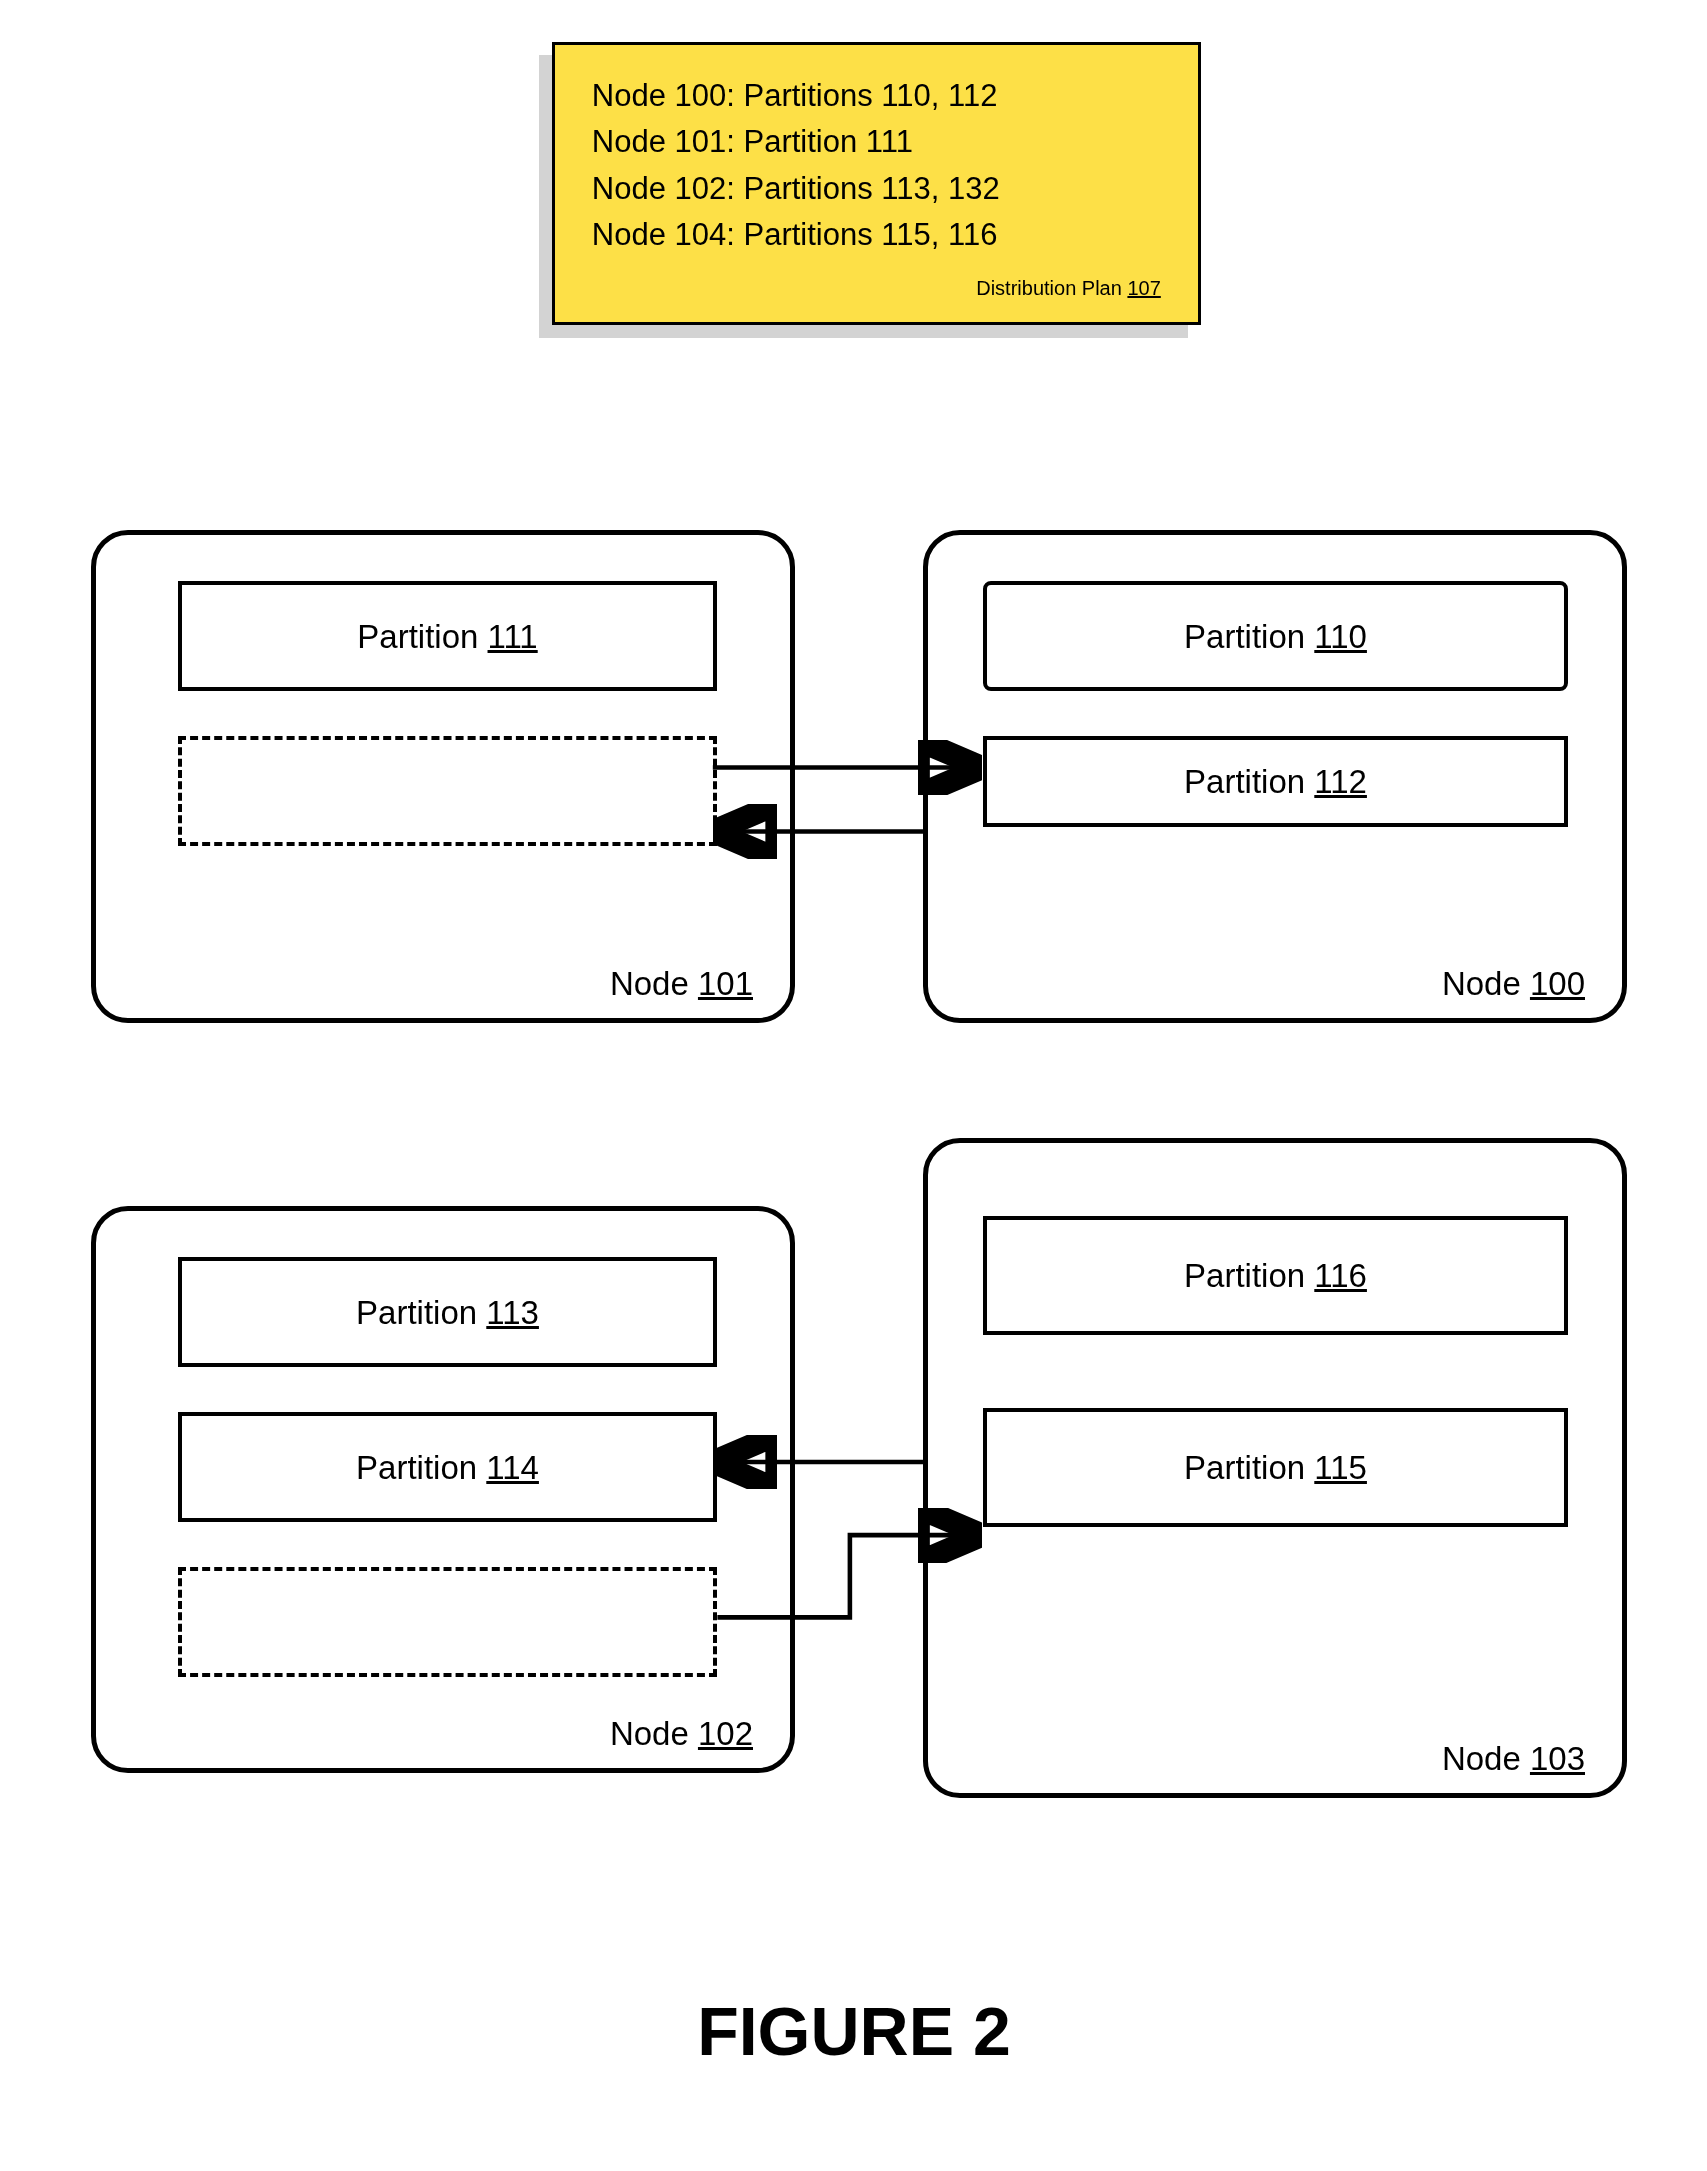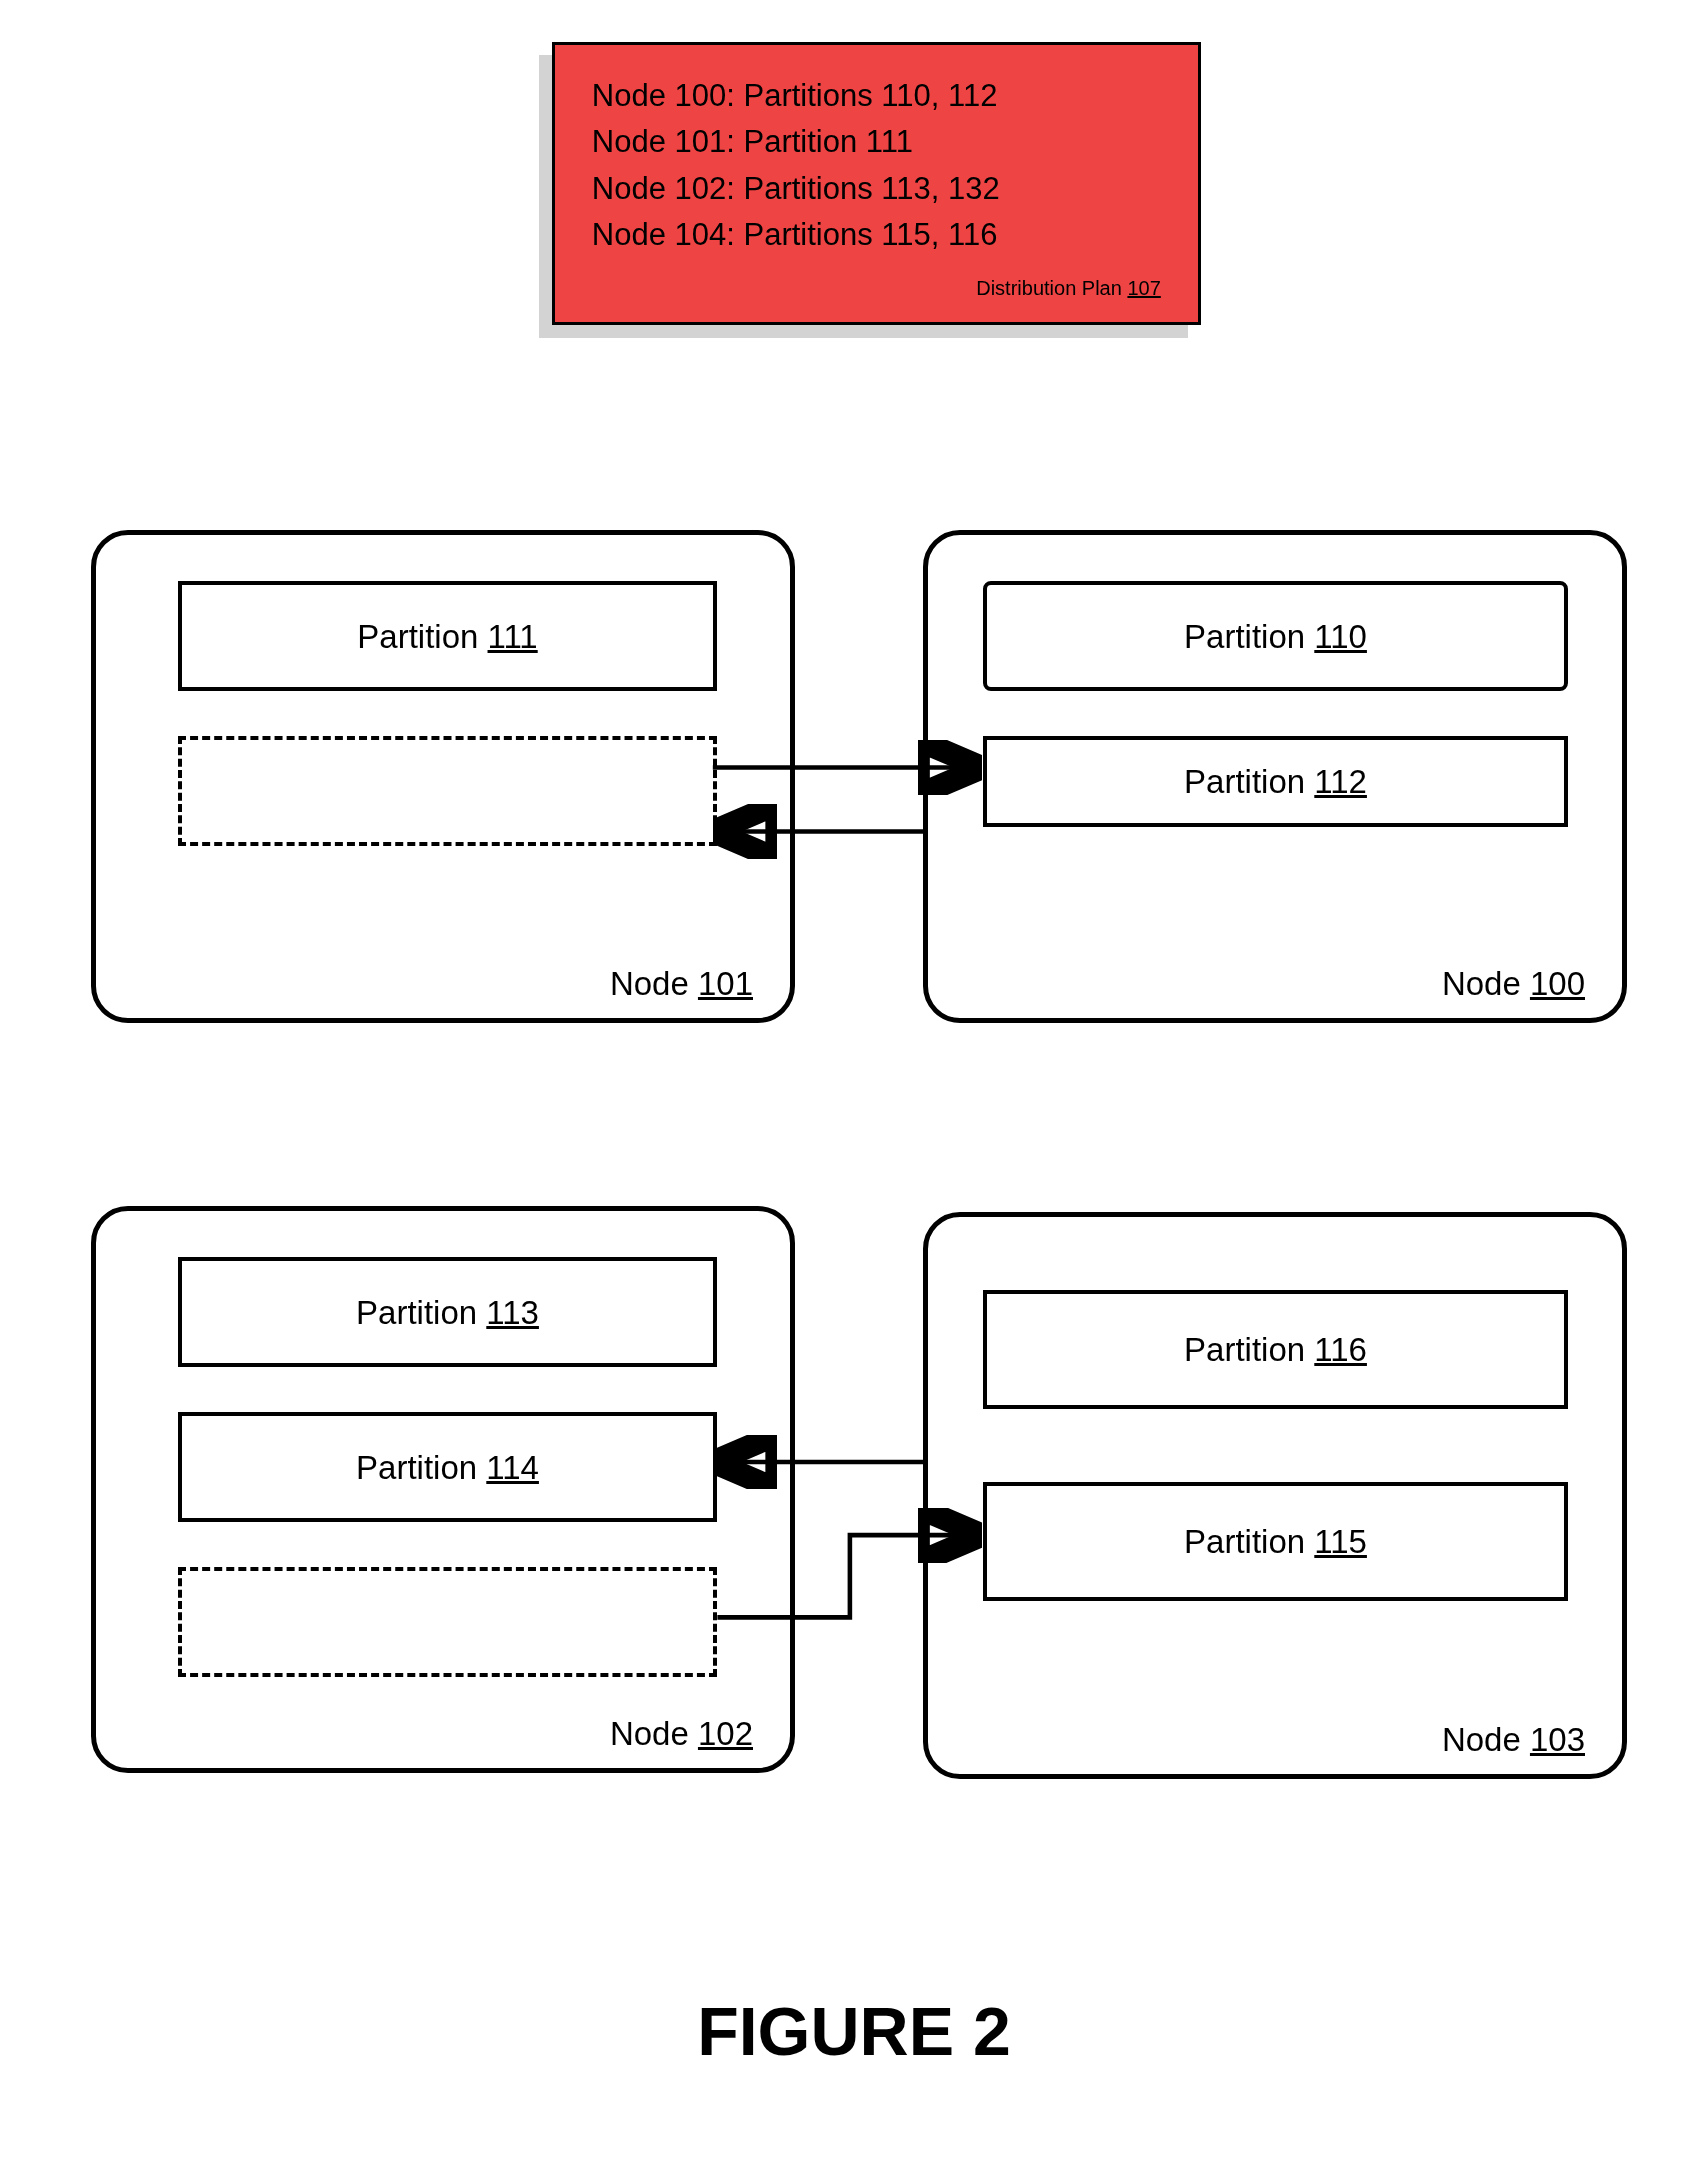--- a/index.html
+++ b/index.html
@@ -25,21 +25,21 @@
   .plan-shadow {
     position: absolute;
     left: 0; top: 0;
     width: 100%; height: 100%;
     background: #d3d3d3;
   }
   .plan-box {
     position: absolute;
     left: 12.8px; top: -12.8px;
     width: 100%; height: 100%;
-    background: #ef4444;
+    background: #fde047;
     border: 3.7px solid #000;
     box-sizing: border-box;
     padding: 27.4px 37px;
   }
   .plan-line {
     font-size: 31px;
     line-height: 1.5;
     color: #000;
   }
   .plan-caption {
@@ -183,21 +183,21 @@
         <span class="u">114</span>
       </span>
     </div>
     <div class="ghost" style="left:82px; top:356px; width:539px; height:110px;"></div>
     <div class="caption">
       <span>Node</span>
       <span class="u">102</span>
     </div>
   </div>
 
-  <div class="node" style="left:923px; top:1212px; width:704px; height:567px;text-decoration:underline;">
+  <div class="node" style="left:923px; top:1138px; width:704px; height:660px;text-decoration:underline;">
     <div class="partition" style="left:55px; top:73px; width:585px; height:119px;">
       <span>
         <span>Partition</span>
         <span class="u">116</span>
       </span>
     </div>
     <div class="partition" style="left:55px; top:265px; width:585px; height:119px;">
       <span>
         <span>Partition</span>
         <span class="u">115</span>

